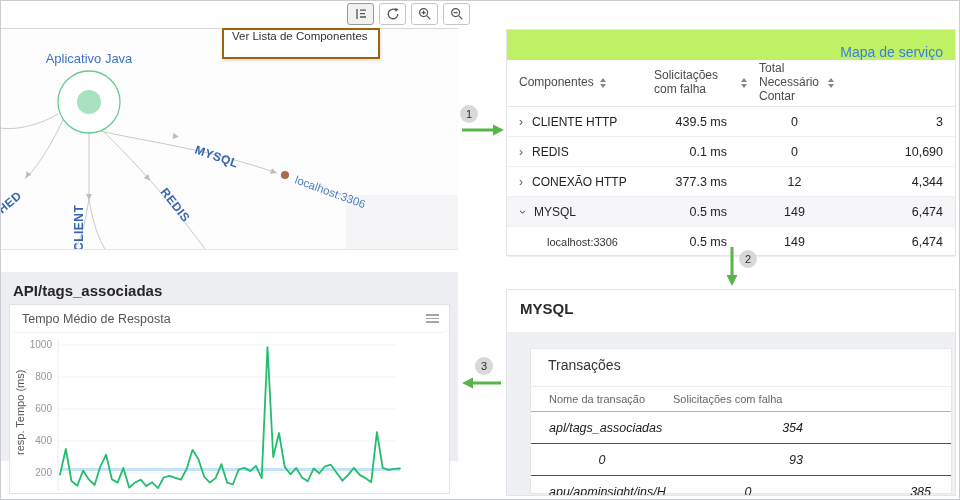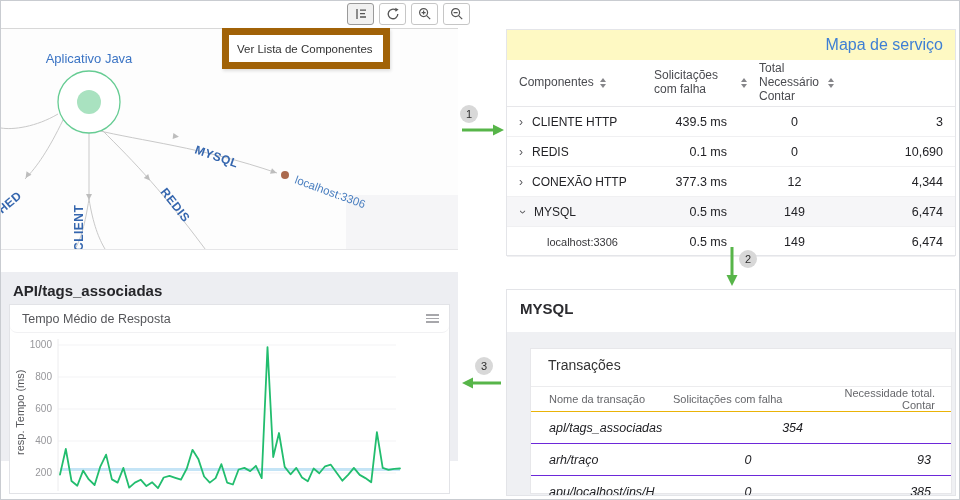--- a/index.html
+++ b/index.html
@@ -8,34 +8,34 @@
 
   
   .toolbar{position:absolute;top:2px;left:346px;display:flex;gap:5px;z-index:6;}
   .tb-btn{width:27px;height:22px;background:#fff;border:1px solid #c6c6c6;border-radius:3px;
           display:flex;align-items:center;justify-content:center;padding:0;cursor:pointer;}
   .tb-btn.active{background:#f1f1f1;border-color:#9a9a9a;}
   .tb-btn svg{display:block;}
 
   
   .tooltip{position:absolute;left:221px;top:27px;width:146px;height:27px;background:#fff;
-           border:7px solid #a16207;box-shadow:1px 2px 3px rgba(0,0,0,.12);z-index:5;
-           display:flex;align-items:center;padding-left:8px;font-size:11.5px;color:#333;}
+           border:2px solid #a16207;box-shadow:1px 2px 3px rgba(0,0,0,.12);z-index:5;
+           display:flex;align-items:flex-start;padding-left:8px;font-size:11.5px;color:#333;}
 
   
   .map-panel{position:absolute;left:0;top:27px;width:457px;height:220px;background:#fdfdfd;
              border-top:1px solid #d8d8d8;border-bottom:1px solid #e6e6e8;overflow:hidden;}
   .map-svg text{font-family:"Liberation Sans",sans-serif;}
   .edge-label{fill:#3566ae;font-weight:bold;font-size:12px;letter-spacing:.5px;}
 
   
   .svc-card{position:absolute;left:505px;top:28px;width:450px;height:227px;background:#fff;
             border:1px solid #e4e5e9;box-sizing:border-box;}
-  .svc-titlebar{height:30px;background:#fef9c3;display:flex;align-items:center;justify-content:flex-end;
-                padding-right:12px;font-size:16px;color:#3e7fd4;}
+  .svc-titlebar{height:30px;background:#bef264;display:flex;align-items:flex-end;justify-content:flex-end;
+                padding-right:12px;font-size:14px;color:#3e7fd4;}
   .svc-head,.svc-row{display:grid;grid-template-columns:135px 105px 95px 1fr;align-items:center;}
   .svc-head{height:46px;color:#4a4b50;font-size:12px;border-bottom:1px solid #e7e7ea;}
   .svc-head .hcell{display:flex;align-items:center;gap:6px;padding-left:12px;line-height:1.15;}
   .svc-head .hcell.right{justify-content:flex-end;padding-right:10px;}
   .svc-head .hcell .wrap{max-width:82px;}
   .svc-row{height:29px;border-bottom:1px solid #f0f0f2;font-size:12px;color:#232327;}
   .svc-row .name{display:flex;align-items:center;gap:9px;padding-left:12px;}
   .svc-row .num2{text-align:right;padding-right:20px;font-size:12.5px;}
   .svc-row .num3{text-align:center;font-size:12.5px;}
   .svc-row .num4{text-align:right;padding-right:12px;font-size:12.5px;}
@@ -280,33 +280,31 @@
   </div>
 
   <div class="mysql-card">
     <h1>MYSQL</h1>
     <div class="mysql-gray">
       <div class="tx-card">
         <div class="tx-title">Transações</div>
         <div class="tx-head">
           <div class="c1">Nome da transação</div>
           <div class="c2">Solicitações com falha</div>
-          <div class="c3">Necessidade total. Contar</div>
         </div>
         <div class="tx-row">
           <div class="c1">apl/tags_associadas</div>
           <div class="c3">354</div>
         </div>
         <div class="tx-row">
-          <div class="c1">arh/traço</div>
           <div class="c2">0</div>
           <div class="c3">93</div>
         </div>
         <div class="tx-row">
-          <div class="c1">apu/localhost/ins/H</div>
+          <div class="c1">apu/apminsight/ins/H</div>
           <div class="c2">0</div>
           <div class="c3">385</div>
         </div>
       </div>
     </div>
   </div>
 
 </div>
 
 </body></html>

